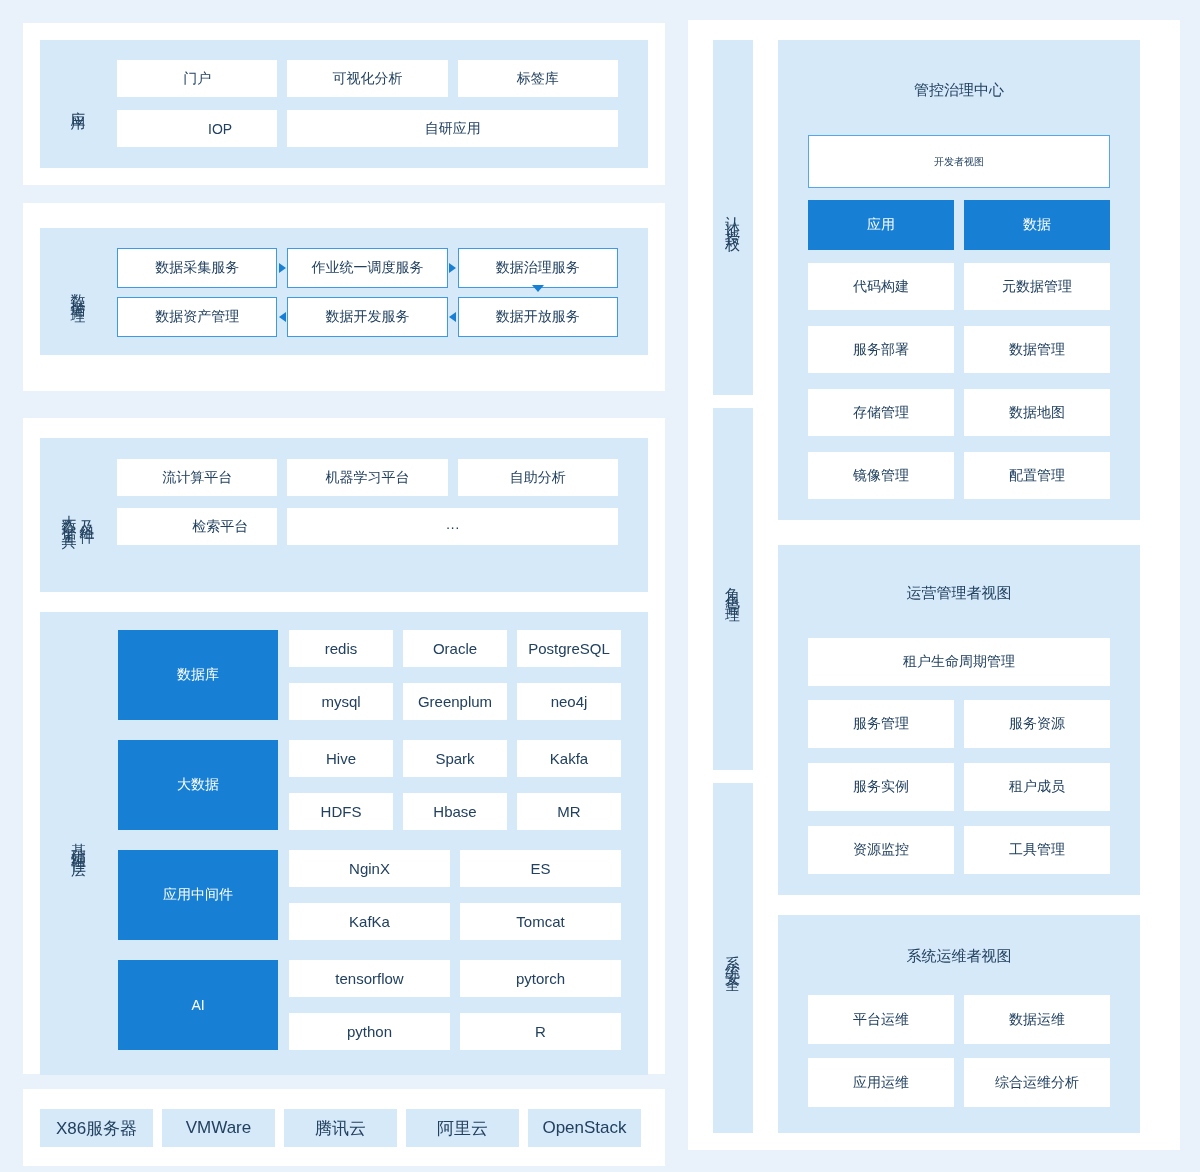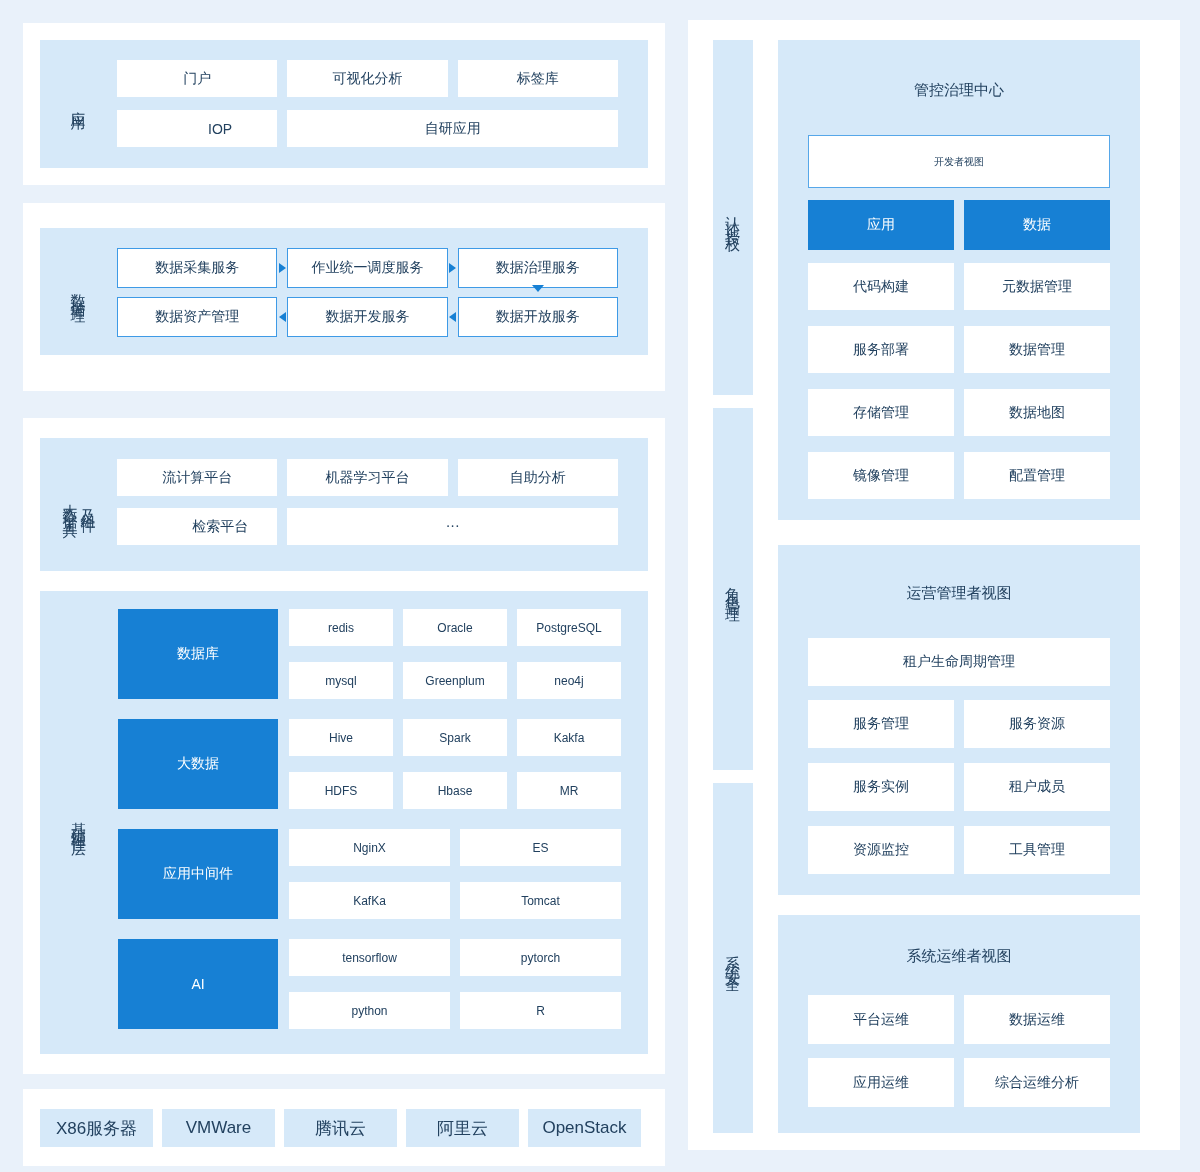--- a/index.html
+++ b/index.html
@@ -20,21 +20,21 @@
 
   .sec { width: 642px; text-align: center; }
   .sec-app   { height: 162px; padding: 17px; margin-bottom: 18px; }
   .sec-dm    { height: 188px; padding: 25px 17px 20px; margin-bottom: 27px; }
   .sec-big   { height: 656px; padding: 20px 17px 23px; margin-bottom: 15px; }
   .sec-infra { height: 77px;  padding: 20px 24px 19px 17px; margin-bottom: 0; }
 
   .panel-app, .panel-dm, .panel-tools, .panel-base { display: flex; width: 100%; }
   .panel-app   { height: 128px; }
   .panel-dm    { height: 127px; }
-  .panel-tools { height: 133px; margin-bottom: 20px; font-family: Liberation Serif, serif; }
+  .panel-tools { height: 154px; margin-bottom: 20px; }
   .panel-base  { height: 463px; }
 
   .vcol { width: 77px; flex: none; display: flex; align-items: center; justify-content: center; }
   .vlabel {
     writing-mode: vertical-lr;
     text-orientation: upright;
     font-size: 15px;
     letter-spacing: 5px;
     color: #22415f;
     line-height: 1;
@@ -72,21 +72,21 @@
   .groups { flex: 1; padding-top: 18px; display: flex; flex-direction: column; gap: 20px; }
   .group { display: flex; }
   .gbox {
     width: 160px; height: 90px; flex: none; background: #1780d4; color: #ffffff;
     display: flex; align-items: center; justify-content: center; font-size: 14px;
     margin-right: 11px;
   }
   .items { width: 332px; display: flex; flex-wrap: wrap; column-gap: 10px; row-gap: 16px; align-content: flex-start; }
   .items .item {
     background: #ffffff; height: 37px;
-    display: flex; align-items: center; justify-content: center; font-size: 12px;
+    display: flex; align-items: center; justify-content: center; font-size: 15px;
   }
   .items.c3 .item { width: 104px; }
   .items.c2 .item { width: 161px; }
 
   
   .infra-row { display: flex; gap: 9px; height: 38px; }
   .infra-box {
     flex: 1; background: #d6e9f9;
     display: flex; align-items: center; justify-content: center; font-size: 17px;
   }

